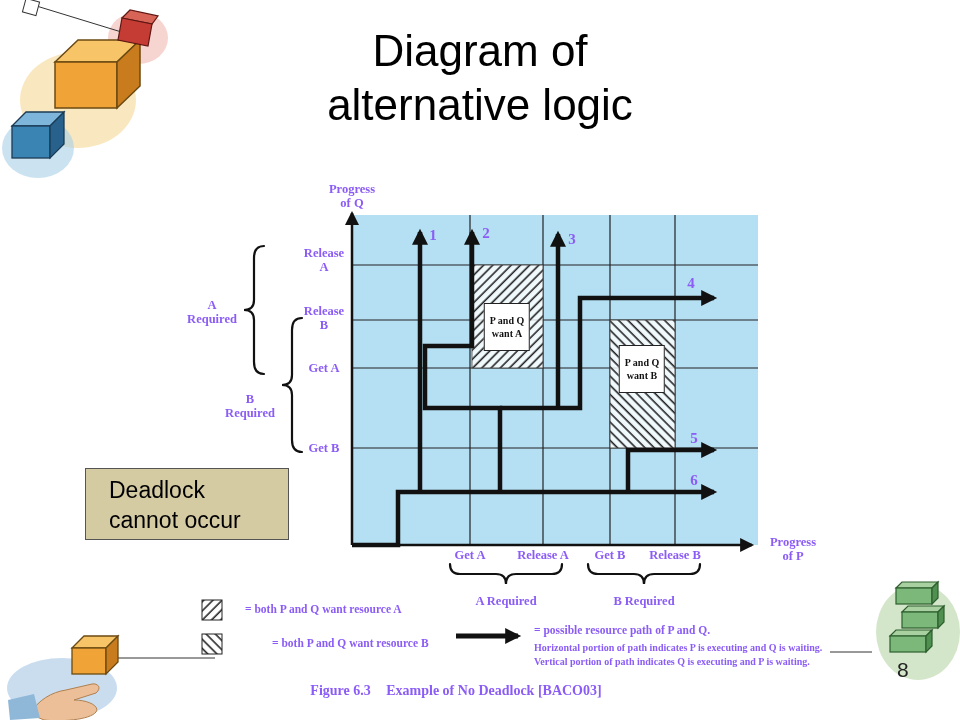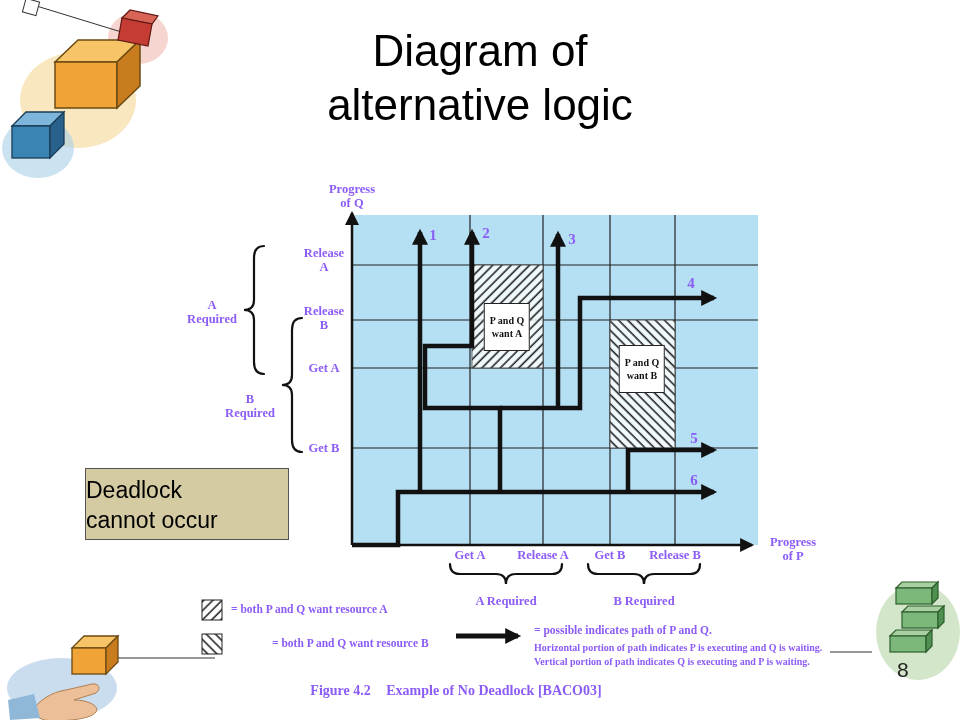--- a/index.html
+++ b/index.html
@@ -10,21 +10,21 @@
   .ctr{transform:translate(-50%,-50%);}
   .ctry{transform:translateY(-50%);}
   .f12{font-size:12.5px;}
   .f15{font-size:15px;}
   .leg{font-size:11.5px;text-align:left;}
   .legsub{font-size:10px;text-align:left;}
   .title{position:absolute;top:24px;left:0;width:100%;text-align:center;
          font:400 44px/1.22 "Liberation Sans","DejaVu Sans",sans-serif;color:#000;white-space:pre-line;}
   .note{position:absolute;left:85px;top:468px;width:204px;height:72px;background:#d5cba3;
         border:1px solid #555;font:400 23px/1.3 "Liberation Sans",sans-serif;color:#000;
-        padding:7px 0;box-sizing:border-box;white-space:pre-line;text-align:left;}
+        padding:7px 23px;box-sizing:border-box;white-space:pre-line;text-align:left;}
   .pagenum{position:absolute;left:897px;top:658px;font:400 21px "Liberation Sans",sans-serif;color:#222;}
   .region-box{position:absolute;transform:translate(-50%,-50%);background:#fff;border:1px solid #222;
         font:700 10px/1.3 "Liberation Serif","DejaVu Serif",serif;padding:10px 5px;text-align:center;
         white-space:pre-line;color:#111;}
   svg{position:absolute;left:0;top:0;}
 </style>
 </head>
 <body>
 
 <div class="slide">
@@ -181,28 +181,28 @@
   <div class="lbl f15 ctr" style="left:572px;top:240px;">3</div>
   <div class="lbl f15 ctr" style="left:691px;top:284px;">4</div>
   <div class="lbl f15 ctr" style="left:694px;top:439px;">5</div>
   <div class="lbl f15 ctr" style="left:694px;top:481px;">6</div>
 
   <div class="region-box" style="left:507px;top:327px;">P and Q
 want A</div>
   <div class="region-box" style="left:642px;top:369px;">P and Q
 want B</div>
 
-  <div class="lbl leg ctry" style="left:231px;top:610px;">= both P and Q want resource A</div>
+  <div class="lbl leg ctry" style="left:245px;top:610px;">= both P and Q want resource A</div>
   <div class="lbl leg ctry" style="left:231px;top:644px;margin-left:41px;">= both P and Q want resource B</div>
-  <div class="lbl leg ctry" style="left:534px;top:631px;">= possible indicates path of P and Q.</div>
+  <div class="lbl leg ctry" style="left:534px;top:631px;">= possible resource path of P and Q.</div>
   <div class="lbl legsub" style="left:534px;top:642px;">Horizontal portion of path indicates P is executing and Q is waiting.</div>
   <div class="lbl legsub" style="left:534px;top:656px;">Vertical portion of path indicates Q is executing and P is waiting.</div>
 
   <div class="lbl ctr" style="left:456px;top:691px;font-size:14px;white-space:nowrap;">
-    <span>Figure 4.2</span>
+    <span>Figure 6.3</span>
     <span style="margin-left:12px;">Example of No Deadlock [BACO03]</span>
   </div>
 
   <div class="note">Deadlock
 cannot occur</div>
 
   <div class="pagenum">8</div>
 
 </div>
 

